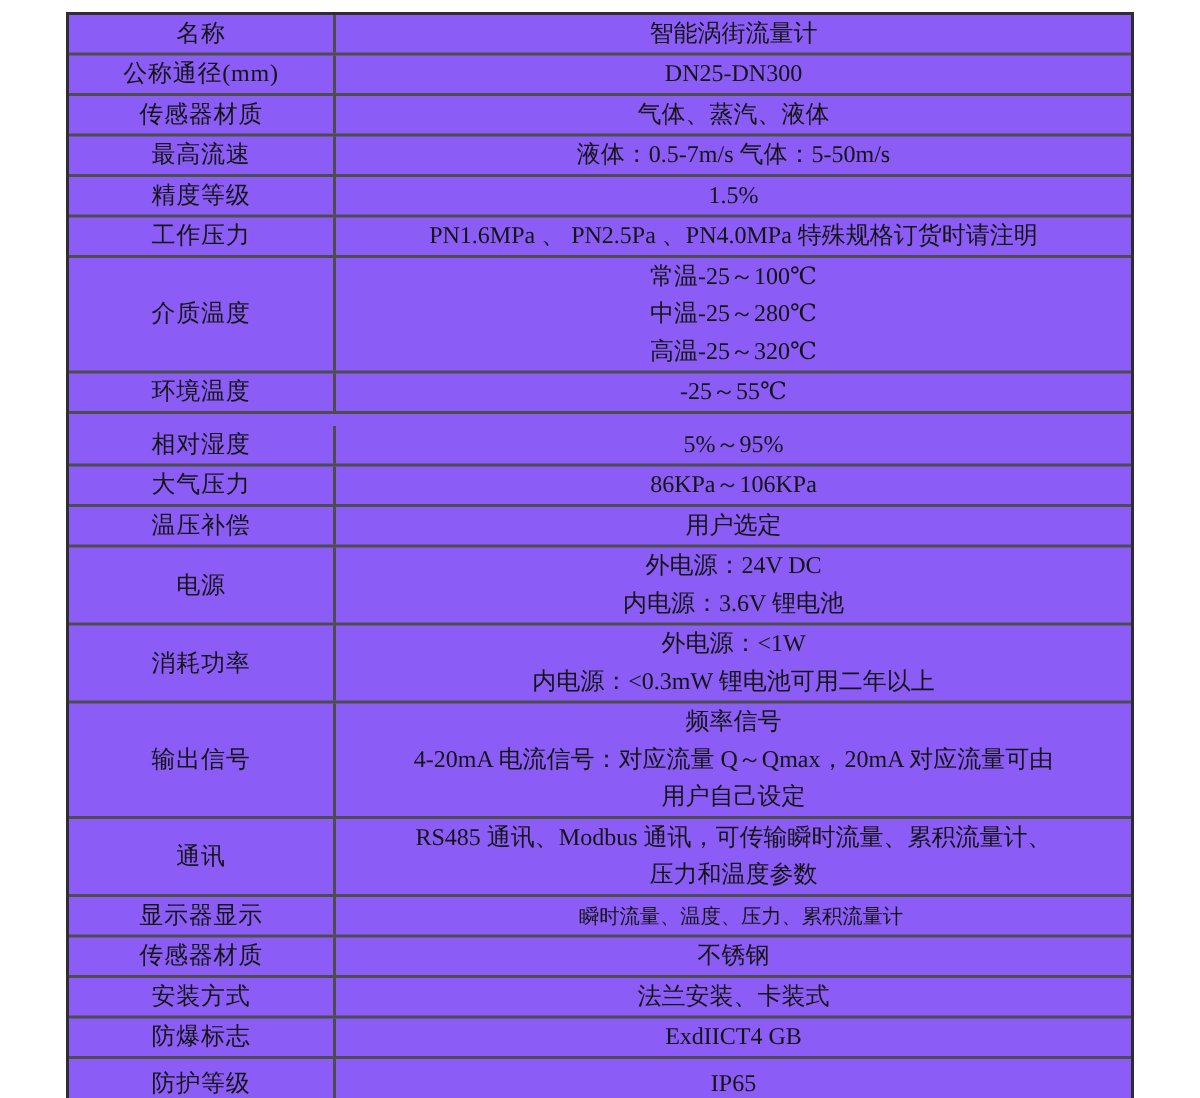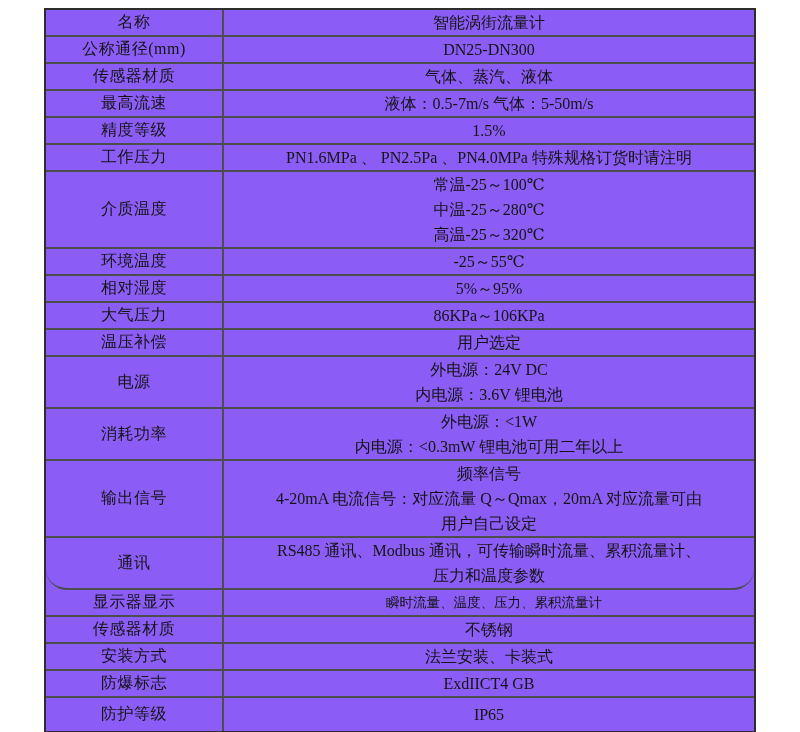--- a/index.html
+++ b/index.html
@@ -106,21 +106,21 @@
         <div class="value-line">中温-25～280℃</div>
         <div class="value-line">高温-25～320℃</div>
       </div>
     </div>
     <div class="row" style="height: 25px;">
       <div class="cell label">环境温度</div>
       <div class="cell value">
         <div class="value-line">-25～55℃</div>
       </div>
     </div>
-    <div class="row" style="height: 25px;">
+    <div class="row" style="height: 25px; margin-top: 8px;">
       <div class="cell label">相对湿度</div>
       <div class="cell value">
         <div class="value-line">5%～95%</div>
       </div>
     </div>
     <div class="row" style="height: 25px;">
       <div class="cell label">大气压力</div>
       <div class="cell value">
         <div class="value-line">86KPa～106KPa</div>
       </div>
@@ -146,21 +146,21 @@
       </div>
     </div>
     <div class="row" style="height: 75px;">
       <div class="cell label">输出信号</div>
       <div class="cell value">
         <div class="value-line">频率信号</div>
         <div class="value-line">4-20mA 电流信号：对应流量 Q～Qmax，20mA 对应流量可由</div>
         <div class="value-line">用户自己设定</div>
       </div>
     </div>
-    <div class="row" style="height: 50px; border-radius: 21px;">
+    <div class="row" style="height: 50px;">
       <div class="cell label">通讯</div>
       <div class="cell value">
         <div class="value-line">RS485 通讯、Modbus 通讯，可传输瞬时流量、累积流量计、</div>
         <div class="value-line">压力和温度参数</div>
       </div>
     </div>
     <div class="row" style="height: 25px; gap: 10px;">
       <div class="cell label">显示器显示</div>
       <div class="cell value small">
         <div class="value-line">瞬时流量、温度、压力、累积流量计</div>

